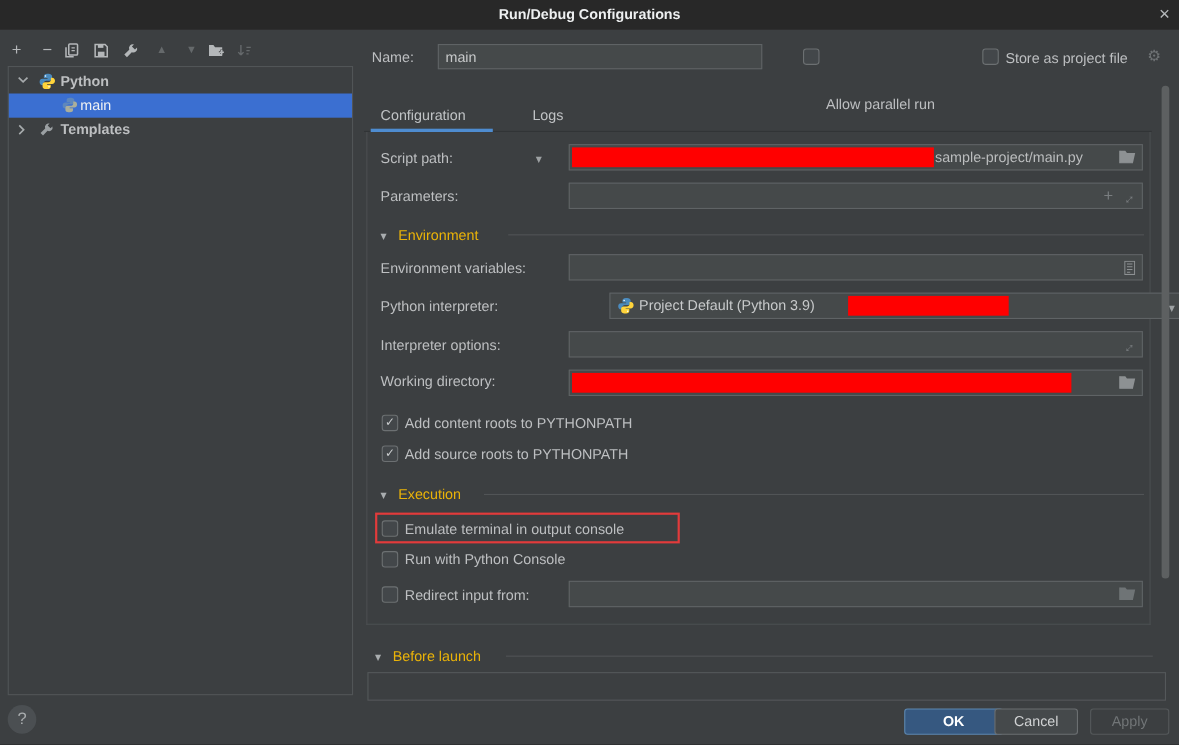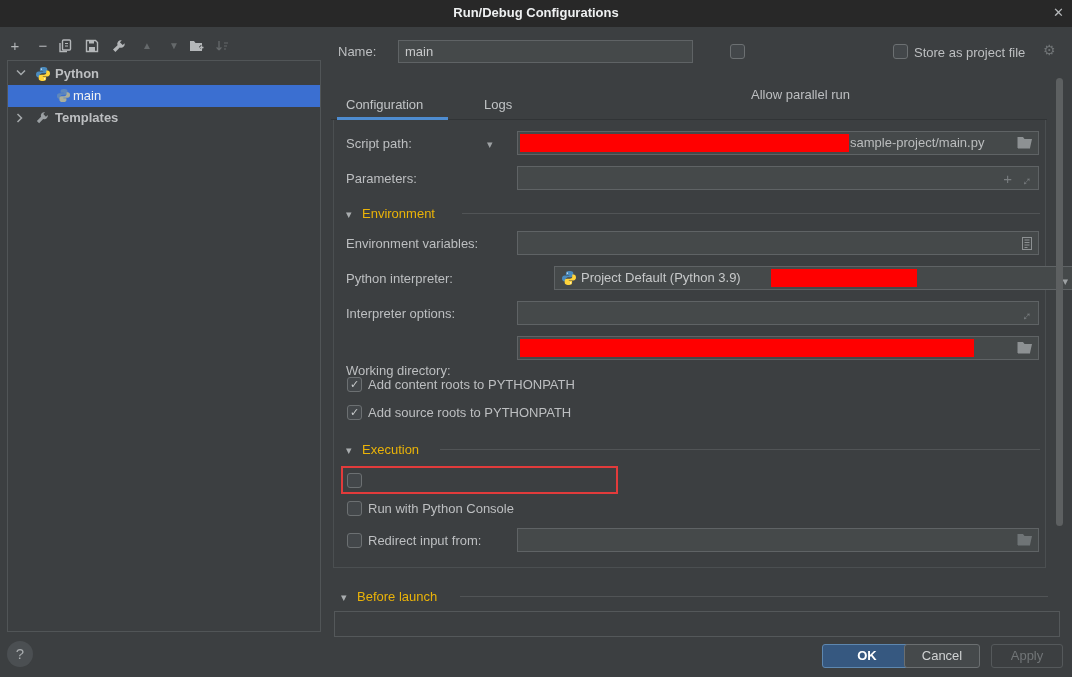--- a/index.html
+++ b/index.html
@@ -222,21 +222,21 @@
     <span class="ftext" style="left:26px;color:#c7c9ca;">Project Default (Python 3.9)</span>
     <div class="redact" style="left:216px;top:2px;width:146px;height:18px;"></div>
     <span class="combo-arrow">▾</span>
   </div>
 
   <div class="row-label" style="top:306px;">Interpreter options:</div>
   <div class="field" style="top:301px;">
     <span class="fexpand">↔</span>
   </div>
 
-  <div class="row-label" style="top:339px;margin-top:24px;">Working directory:</div>
+  <div class="row-label" style="top:339px;">Working directory:</div>
   <div class="field" style="top:336px;">
     <div class="redact" style="left:2px;top:2px;width:454px;height:18px;"></div>
     <span class="ficon" style="right:5px;">
       <svg width="16" height="13" viewBox="0 0 16 13">
           <path d="M1 1h5l1.5 2H15l-2 9H1z" fill="#8d9193"></path>
           <path d="M1 1v11h12" fill="none" stroke="#8d9193"></path>
         </svg>
     </span>
   </div>
 
@@ -244,20 +244,21 @@
   <div class="cb-label" style="left:368px;top:377px;">Add content roots to PYTHONPATH</div>
   <div class="cb" style="left:347px;top:405px;"><span>✓</span></div>
   <div class="cb-label" style="left:368px;top:405px;">Add source roots to PYTHONPATH</div>
 
   <div class="sec-arrow" style="left:346px;top:444px;">▾</div>
   <div class="sec-label" style="left:362px;top:442px;">Execution</div>
   <div class="sec-line" style="left:440px;top:449px;width:600px;"></div>
 
   <div class="annot"></div>
   <div class="cb" style="left:347px;top:473px;"></div>
+  <div class="cb-label" style="left:368px;top:473px;">Emulate terminal in output console</div>
 
   <div class="cb" style="left:347px;top:501px;"></div>
   <div class="cb-label" style="left:368px;top:501px;">Run with Python Console</div>
 
   <div class="cb" style="left:347px;top:533px;"></div>
   <div class="cb-label" style="left:368px;top:533px;">Redirect input from:</div>
   <div class="field" style="top:528px;">
     <span class="ficon" style="right:5px;">
       <svg width="16" height="13" viewBox="0 0 16 13">
           <path d="M1 1h5l1.5 2H15l-2 9H1z" fill="#6f7476"></path>

